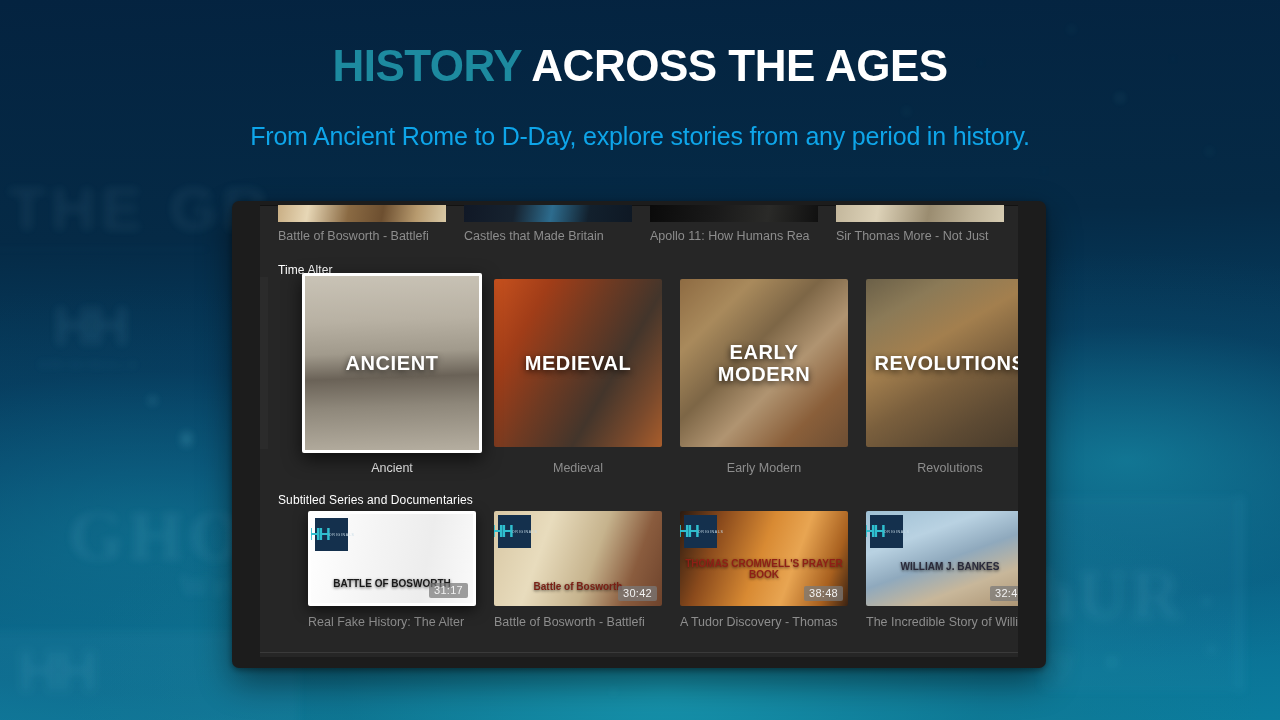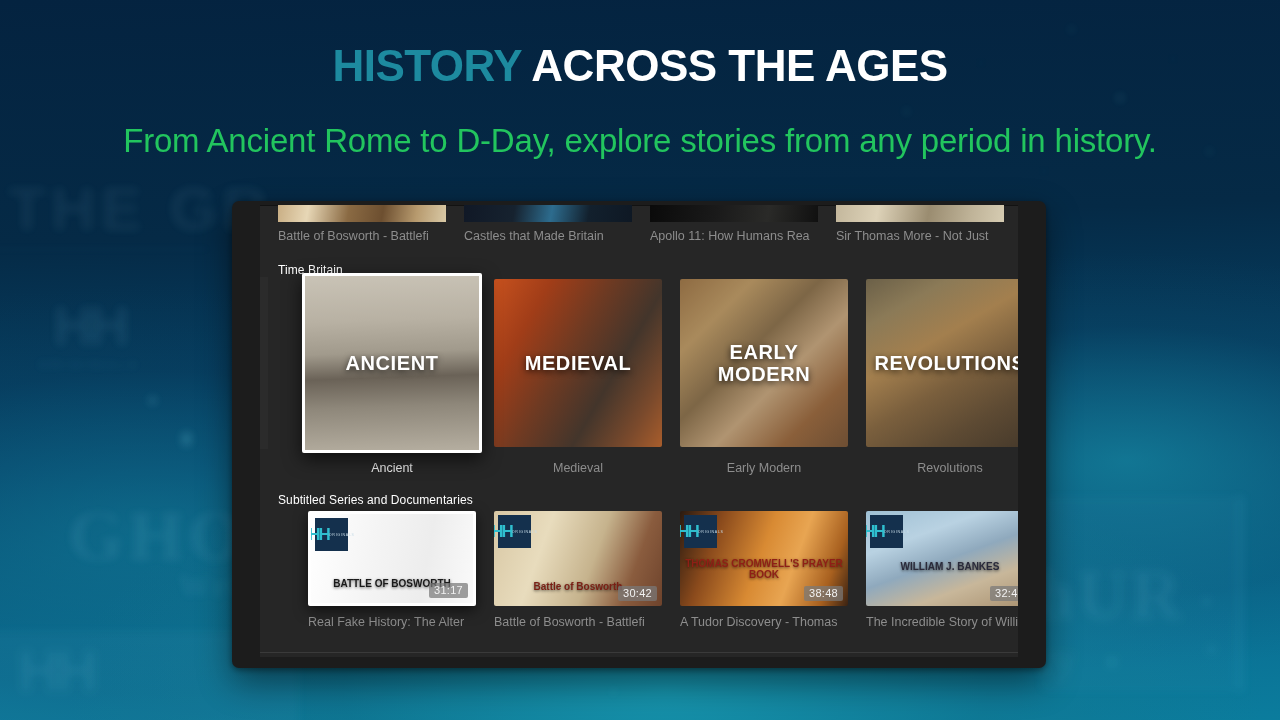--- a/index.html
+++ b/index.html
@@ -113,23 +113,23 @@
   .hero-title {
     font-size: 44px;
     font-weight: 700;
     letter-spacing: -0.5px;
     color: #ffffff;
     line-height: 1.08;
   }
   .hero-title .accent { color: #1d8a9f; }
   .hero-sub {
     margin-top: 32px;
-    font-size: 33px;
+    font-size: 25px;
     font-weight: 400;
-    color: #22c55e;
+    color: #0ea5e9;
     letter-spacing: -0.2px;
   }
 
   
   #device {
     position: absolute;
     left: 232px; top: 201px;
     width: 814px; height: 467px;
     background: #1c1c1c;
     border-radius: 7px;
@@ -323,21 +323,21 @@
             <div class="tile-caption r1-cap" style="left: 18px;">Battle of Bosworth - Battlefi</div>
             <div class="tile r1-thumb" style="left: 204px; background: linear-gradient(100deg, rgb(16, 24, 38) 0%, rgb(22, 34, 47) 30%, rgb(45, 108, 142) 52%, rgb(18, 32, 45) 74%, rgb(14, 24, 36) 100%);"></div>
             <div class="tile-caption r1-cap" style="left: 204px;">Castles that Made Britain</div>
             <div class="tile r1-thumb" style="left: 390px; background: linear-gradient(100deg, rgb(10, 10, 10) 0%, rgb(26, 26, 26) 40%, rgb(42, 42, 40) 70%, rgb(16, 16, 16) 100%);"></div>
             <div class="tile-caption r1-cap" style="left: 390px;">Apollo 11: How Humans Rea</div>
             <div class="tile r1-thumb" style="left: 576px; background: linear-gradient(100deg, rgb(195, 183, 156) 0%, rgb(221, 210, 184) 25%, rgb(154, 140, 112) 55%, rgb(191, 179, 152) 80%, rgb(214, 204, 178) 100%);"></div>
             <div class="tile-caption r1-cap" style="left: 576px;">Sir Thomas More - Not Just</div>
           </div>
 
         <div id="row2">
-          <div class="row-label" style="left:18px;top:0px;">Time Britain</div>
+          <div class="row-label" style="left:18px;top:0px;">Time Alter</div>
         <div class="tile tp-tile focused" style="left: 42px; background: linear-gradient(178deg, rgb(201, 195, 182) 0%, rgb(184, 177, 163) 26%, rgb(161, 154, 140) 44%, rgb(106, 98, 87) 58%, rgb(142, 135, 122) 74%, rgb(181, 174, 160) 100%);">
               <div class="tp-word">ANCIENT</div>
             </div>
             <div class="tile-caption tp-cap focused" style="left: 47px;">Ancient</div>
             <div class="tile tp-tile" style="left: 234px; background: linear-gradient(120deg, rgb(199, 81, 30) 0%, rgb(161, 61, 24) 22%, rgb(111, 58, 34) 44%, rgb(67, 53, 43) 66%, rgb(123, 74, 44) 86%, rgb(168, 93, 44) 100%);">
               <div class="tp-word">MEDIEVAL</div>
             </div>
             <div class="tile-caption tp-cap" style="left: 233px;">Medieval</div>
             <div class="tile tp-tile" style="left: 420px; background: linear-gradient(135deg, rgb(142, 107, 66) 0%, rgb(169, 138, 92) 22%, rgb(125, 102, 70) 42%, rgb(176, 148, 113) 60%, rgb(138, 95, 58) 80%, rgb(109, 78, 51) 100%);">
               <div class="tp-word">EARLY MODERN</div>

